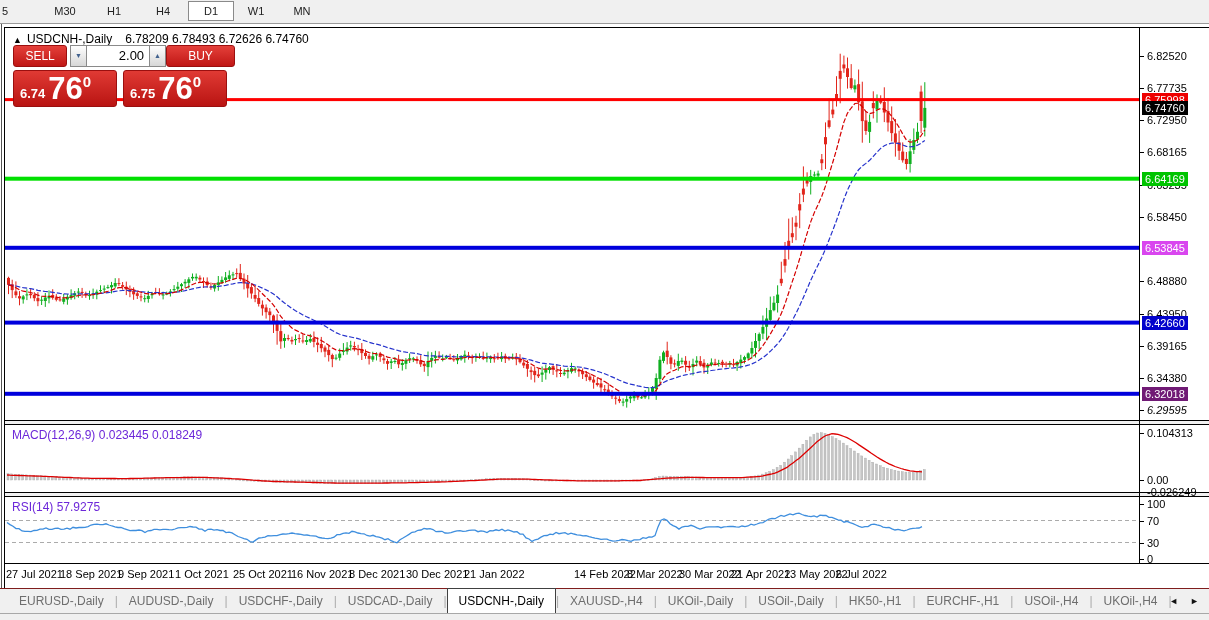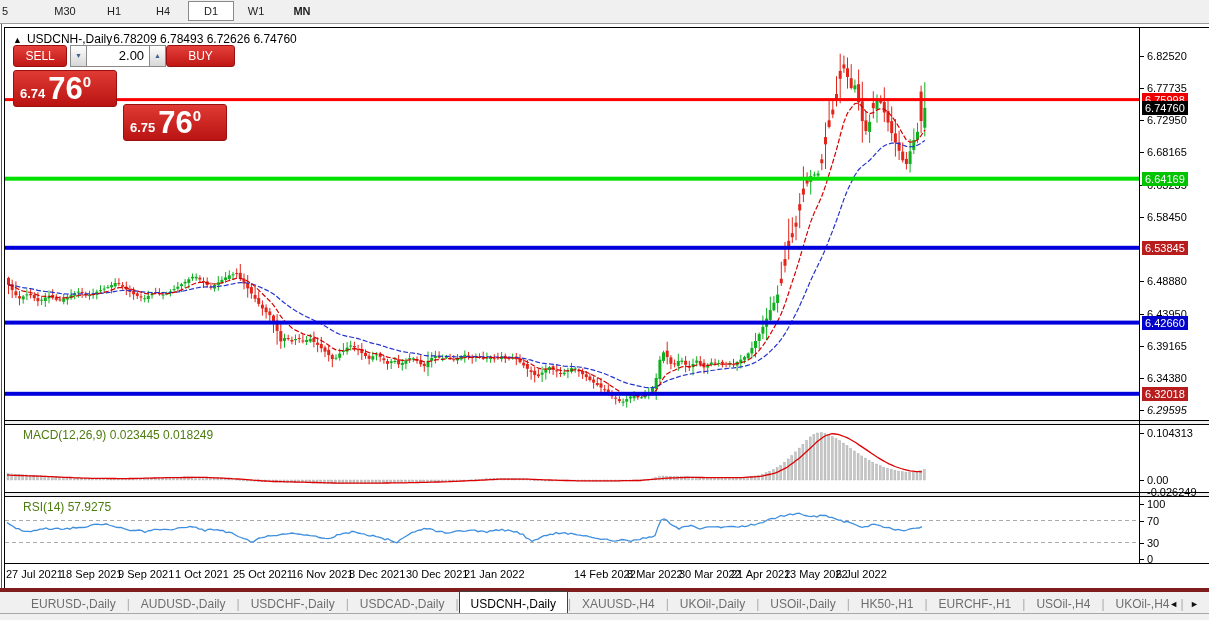--- a/index.html
+++ b/index.html
@@ -13,64 +13,64 @@
   .outer-left{position:absolute;left:1px;top:0;width:1px;height:564px;background:#555;}
   .chart-area{position:absolute;left:4px;top:3px;width:1204px;height:560px;border-left:1px solid #000;border-top:1px solid #000;background:#fff;}
   svg.chart{position:absolute;left:0;top:0;}
   .axis-vline{position:absolute;left:1134px;top:0;width:1px;height:535px;background:#000;}
   .sep{position:absolute;left:0;width:1204px;height:3px;background:#f0f0f0;border-top:1px solid #000;border-bottom:1px solid #000;}
   .bline{position:absolute;left:0;top:535px;width:1204px;height:1px;background:#000;}
   .tick{position:absolute;left:1134px;width:5px;height:1px;background:#000;}
   .axlab{position:absolute;left:1142px;height:13px;line-height:13px;font-size:11px;color:#000;white-space:nowrap;}
   .axlab.boxed{left:1137px;color:#fff;padding:0 3px;height:14px;line-height:14px;}
   .datelab{position:absolute;top:540px;font-size:11px;color:#000;white-space:nowrap;}
-  .indlab{position:absolute;left:18px;font-size:12px;color:#4d7c0f;white-space:nowrap;}
+  .indlab{position:absolute;left:7px;font-size:12px;color:#6d28d9;white-space:nowrap;}
   .indlab b{font-weight:normal;}
   
   .chart-title{position:absolute;left:8px;top:4px;font-size:12px;color:#000;white-space:nowrap;}
   .chart-title .mk{font-size:9px;margin-right:5px;}
-  .chart-title .ohlc{margin-left:1px;}
+  .chart-title .ohlc{margin-left:13px;}
   .trade-panel{position:absolute;left:8px;top:17px;width:222px;}
   .tp-row1{display:flex;height:22px;}
   .btn-red{background:linear-gradient(#e4403a,#c01715);border:1px solid #9b0f0f;border-radius:3px;color:#fff;
     font-size:12px;text-align:center;line-height:21px;}
   .sellbtn{width:56px;}.buybtn{width:72px;}
   .spin{width:16px;height:20px;background:linear-gradient(#fefefe,#d7d7d7);border:1px solid #8a8a8a;color:#41618e;
     font-size:7px;text-align:center;line-height:20px;margin-left:3px;}
   .vol{width:56px;height:20px;background:#fff;border:1px solid #8a8a8a;border-left:none;border-right:none;
     font-size:13px;color:#000;text-align:right;padding:0 5px;line-height:20px;}
   .spin.up{margin-left:0;}
   .tp-row2{display:flex;margin-top:3px;}
   .pricebox{width:104px;height:37px;background:linear-gradient(#e03a34,#b91412);border:1px solid #9b0f0f;border-radius:3px;
     color:#fff;display:flex;align-items:flex-start;padding:0 0 0 6px;box-sizing:border-box;}
-  .pricebox+.pricebox{margin-left:6px;margin-top:34px;}
+  .pricebox+.pricebox{margin-left:6px;}
   .pb-small{font-size:13px;font-weight:bold;align-self:flex-end;margin-bottom:5px;}
   .pb-big{font-size:31px;font-weight:bold;line-height:36px;margin-left:3px;}
   .pb-sup{font-size:15px;font-weight:bold;margin-top:2px;}
   
-  .tabbar{position:absolute;left:0;top:588px;width:1209px;height:25px;background:#f0f0f0;border-top:4px solid #7f1d1d;
-    display:flex;align-items:stretch;padding-left:20px;box-sizing:border-box;}
+  .tabbar{position:absolute;left:0;top:588px;width:1209px;height:25px;background:#f0f0f0;border-top:1px solid #7f1d1d;
+    display:flex;align-items:stretch;padding-left:8px;box-sizing:border-box;}
   .tab{font-size:12px;color:#6e6e6e;line-height:24px;padding:0 11px;white-space:nowrap;}
   .tab.active{background:#fff;color:#000;border-left:1px solid #404040;border-right:1px solid #404040;margin-top:-1px;border-top:1px solid #404040;}
   .tabsep{color:#aaa;line-height:24px;font-size:12px;}
   .tab-arrows{position:absolute;right:10px;top:0;height:24px;line-height:24px;font-size:9px;color:#111;}
   .tab-arrows span{margin-left:12px;}
   .bottom-strip{position:absolute;left:0;top:613px;width:1209px;height:7px;background:#f0f0f0;border-top:1px solid #a8a8a8;}
 </style>
 </head>
 <body>
 
 <div class="toolbar" id="tfbar">
     <div class="tf-item" style="left: -6px; width: 22px;">5</div>
     <div class="tf-item" style="left: 42px; width: 46px;">M30</div>
     <div class="tf-item" style="left: 92px; width: 44px;">H1</div>
     <div class="tf-item" style="left: 141px; width: 44px;">H4</div>
     <div class="tf-item active" style="left: 188px; width: 44px;">D1</div>
     <div class="tf-item" style="left: 234px; width: 44px;">W1</div>
-    <div class="tf-item" style="left: 279px; width: 46px; font-weight: bold;">MN</div>
+    <div class="tf-item" style="left: 279px; width: 46px;">MN</div>
   </div>
 
 <div class="chart-window">
   <div class="outer-left"></div>
   <div class="chart-area" id="chartArea">
     <svg class="chart" id="chartSvg" width="1134" height="560">
         <g>
           <rect x="3.0" y="248.7" width="1" height="17.4" fill="#e1251b"></rect>
           <rect x="2.0" y="249.9" width="3" height="7.0" fill="#e1251b"></rect>
           <rect x="6.7" y="251.7" width="1" height="18.4" fill="#e1251b"></rect>
@@ -860,23 +860,23 @@
         <div class="tick" style="top: 286px;"></div>
         <div class="axlab" style="top: 280px;">6.43950</div>
         <div class="tick" style="top: 318px;"></div>
         <div class="axlab" style="top: 312px;">6.39165</div>
         <div class="tick" style="top: 350px;"></div>
         <div class="axlab" style="top: 344px;">6.34380</div>
         <div class="tick" style="top: 382px;"></div>
         <div class="axlab" style="top: 376px; font-style: italic;">6.29595</div>
         <div class="axlab boxed" style="top: 65px; background: rgb(238, 0, 0);">6.75998</div>
         <div class="axlab boxed" style="top: 144px; background: rgb(0, 196, 0);">6.64169</div>
-        <div class="axlab boxed" style="top: 213px; background: #b91c1c; text-align: center;">6.53845</div>
+        <div class="axlab boxed" style="top: 213px; background: #d946ef; text-align: center;">6.53845</div>
         <div class="axlab boxed" style="top: 288px; background: rgb(2, 2, 204);">6.42660</div>
-        <div class="axlab boxed" style="top: 359px; background: #b91c1c;">6.32018</div>
+        <div class="axlab boxed" style="top: 359px; background: #701a75;">6.32018</div>
         <div class="axlab boxed" style="top: 73px; background: rgb(0, 0, 0);">6.74760</div>
         <div class="tick" style="top: 405px;"></div>
         <div class="axlab" style="top: 399px;">0.104313</div>
         <div class="tick" style="top: 452px;"></div>
         <div class="axlab" style="top: 446px;">0.00</div>
         <div class="tick" style="top: 464px;"></div>
         <div class="axlab" style="top: 458px;">-0.026249</div>
         <div class="tick" style="top: 476px;"></div>
         <div class="axlab" style="top: 470px;">100</div>
         <div class="tick" style="top: 493px;"></div>

